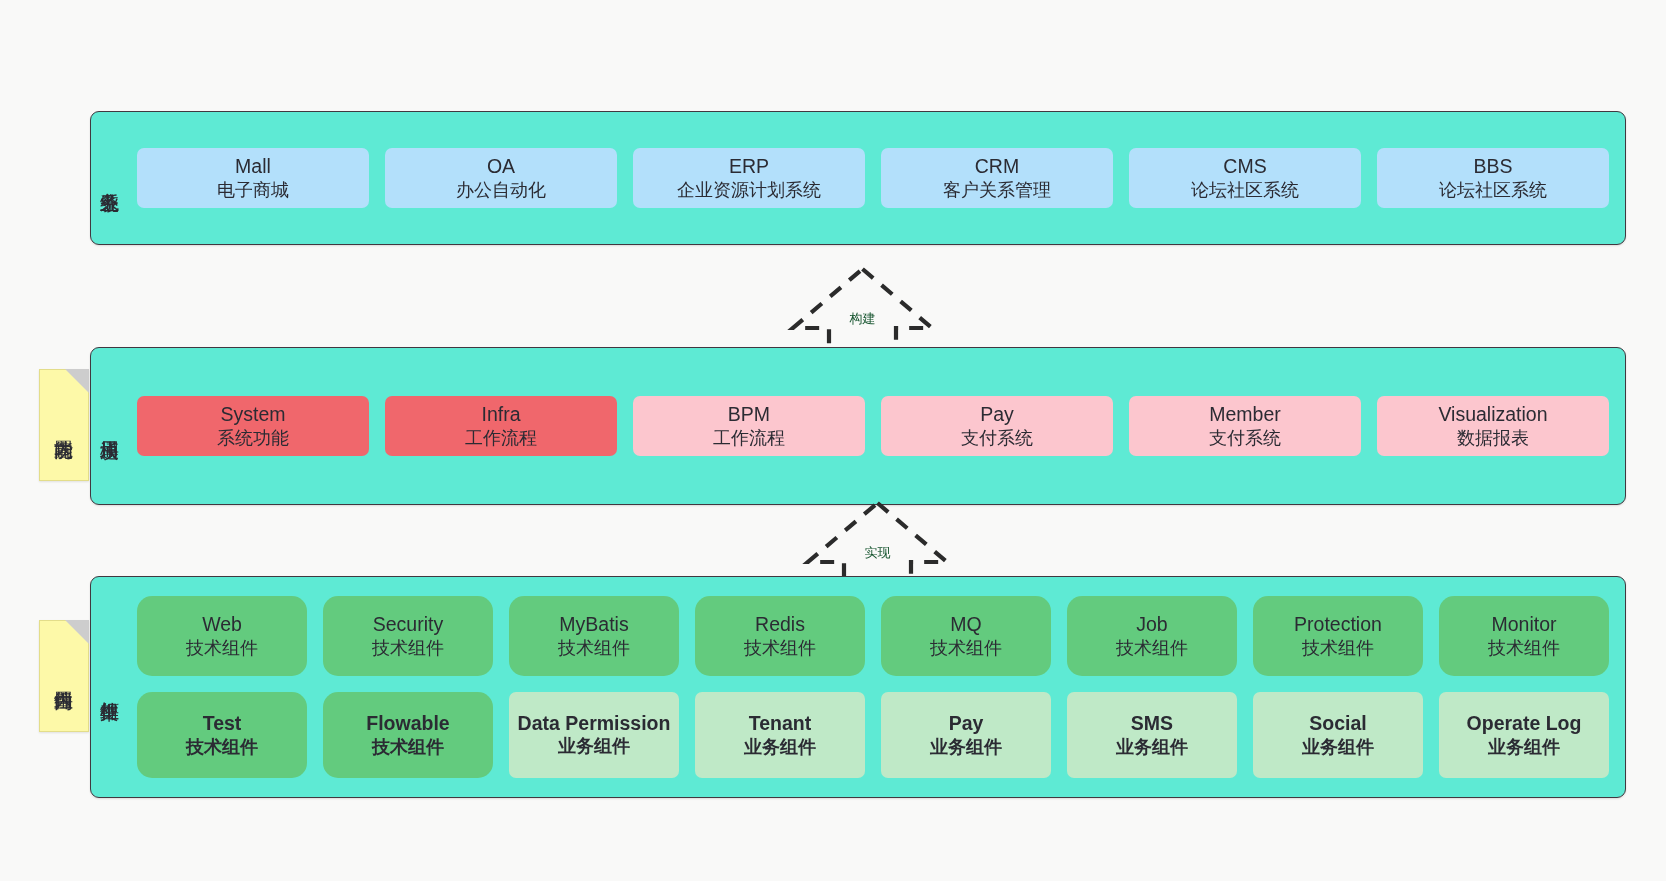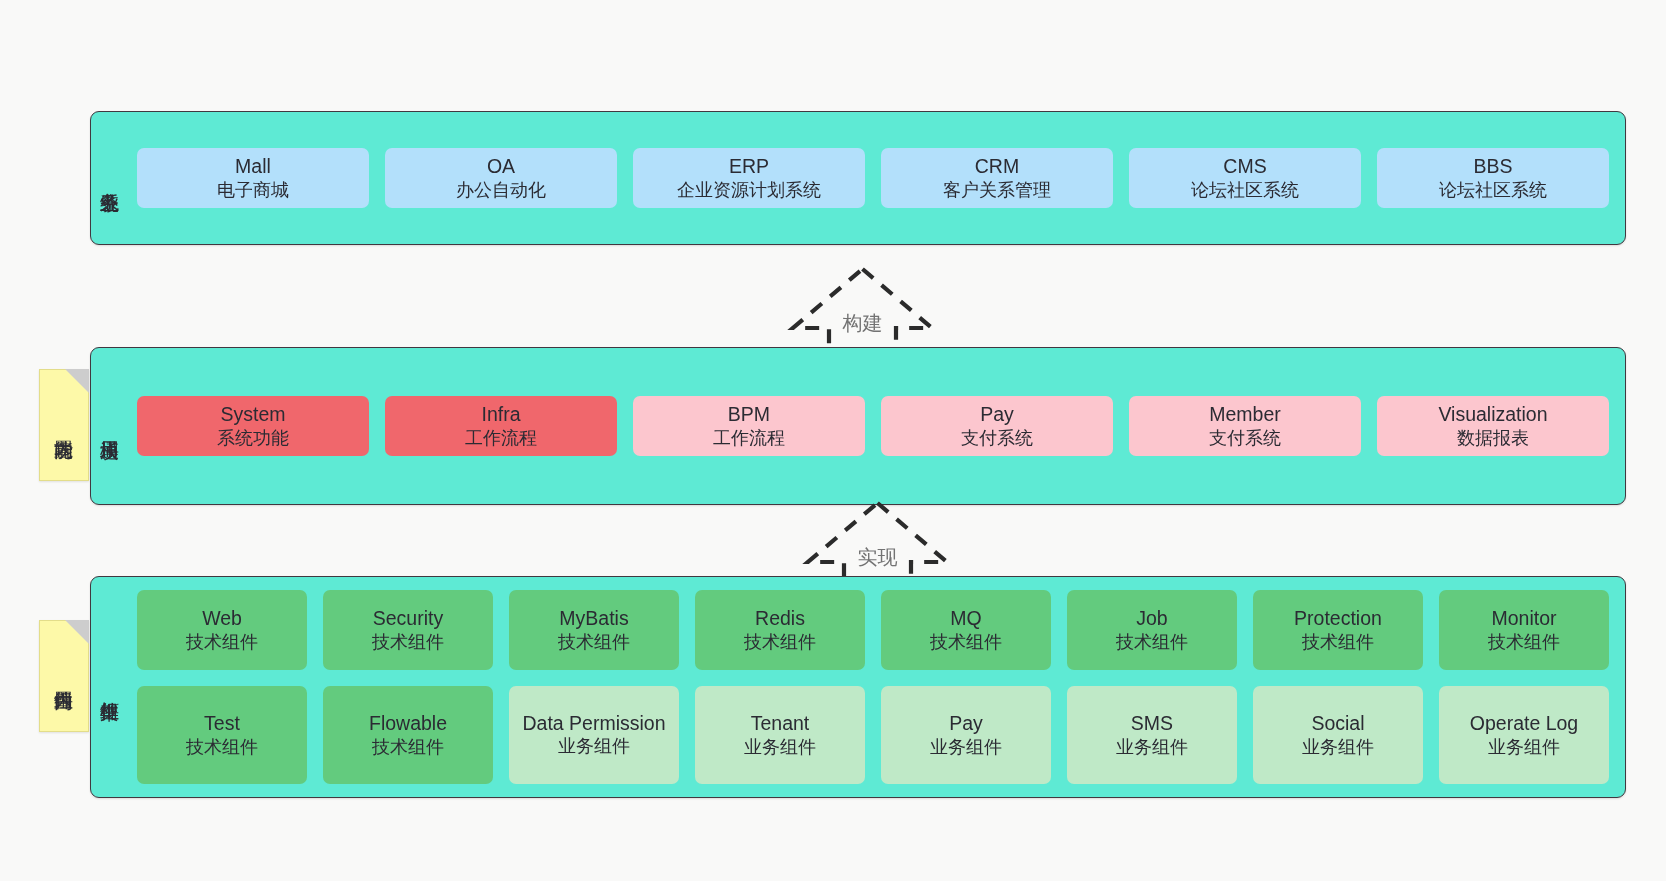--- a/index.html
+++ b/index.html
@@ -69,21 +69,21 @@
     line-height: 1.30;
   }
   .cell .t1 { font-size: 19.5px; white-space: nowrap; }
   .cell .t2 { font-size: 18px; white-space: nowrap; }
   .cell.wrap .t1 { white-space: normal; }
 
   
   .c-blue        { background: #b3e0fb; }
   .c-red         { background: #f0676c; }
   .c-pink        { background: #fcc6ce; }
-  .c-green       { background: #63cb7e; }
+  .c-green       { background: #63cb7e; border-radius: 15px; }
   .c-greenlight  { background: #bfe9c7; }
 
   
   .note {
     position: absolute;
     background: #fdf9a8;
     border: 1px solid #e3dd8a;
     display: flex;
     align-items: center;
     justify-content: center;
@@ -106,22 +106,22 @@
   }
 
   
   .arrow {
     position: absolute;
     pointer-events: none;
   }
   .arrow svg { display: block; overflow: visible; }
   .arrow-label {
     position: absolute;
-    font-size: 20px;
-    color: #737373;
+    font-size: 13px;
+    color: #14532d;
     white-space: nowrap;
     left: 50%;
     transform: translateX(-50%);
     user-select: none;
     font-family: Liberation Mono, monospace;
   }
 </style>
 </head>
 <body>
 
@@ -247,21 +247,21 @@
         <div class="cell c-green">
           <span class="t1">Protection</span>
           <span class="t2">技术组件</span>
         </div>
         <div class="cell c-green">
           <span class="t1">Monitor</span>
           <span class="t2">技术组件</span>
         </div>
       </div>
 
-      <div class="row" style="height:98px;">
+      <div class="row" style="height:86px;font-weight:bold;">
         <div class="cell c-green">
           <span class="t1">Test</span>
           <span class="t2">技术组件</span>
         </div>
         <div class="cell c-green">
           <span class="t1">Flowable</span>
           <span class="t2">技术组件</span>
         </div>
         <div class="cell c-greenlight wrap">
           <span class="t1" style="line-height:1.15;">Data Permission</span>

